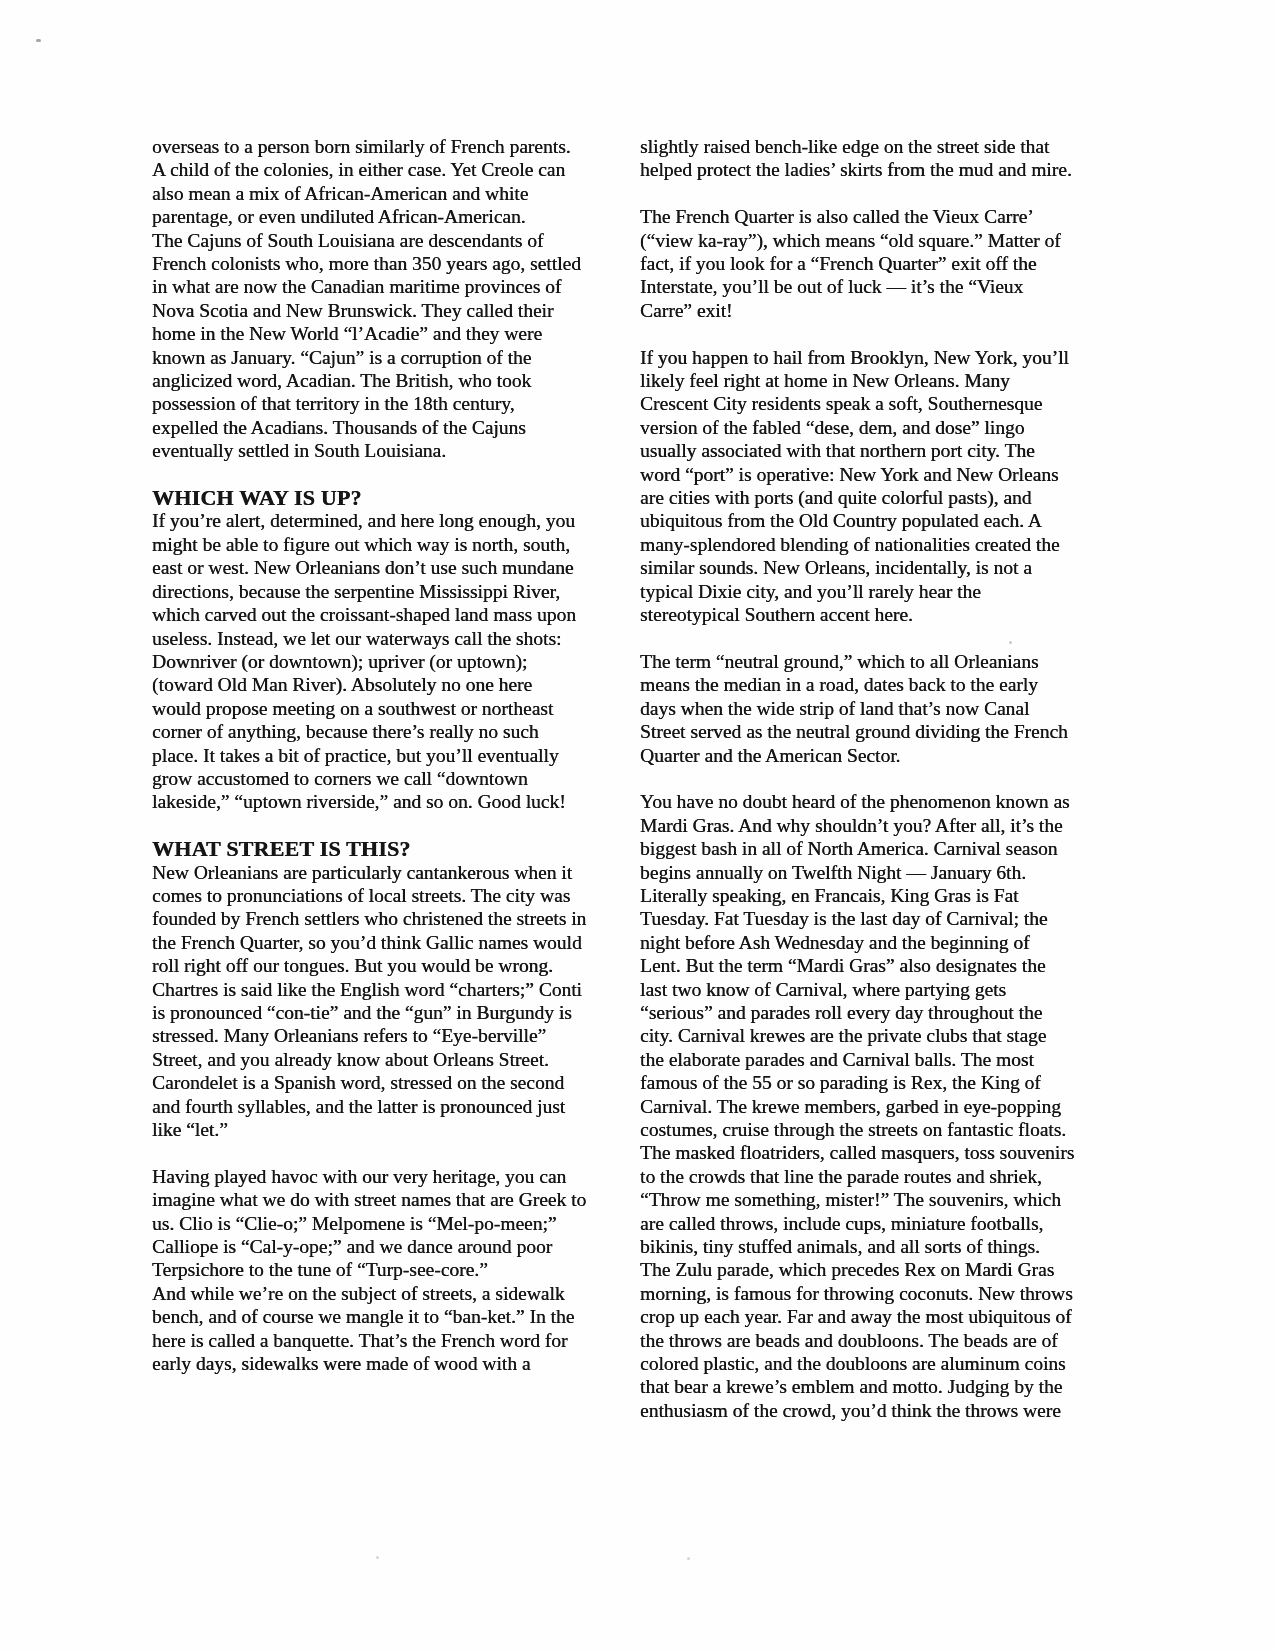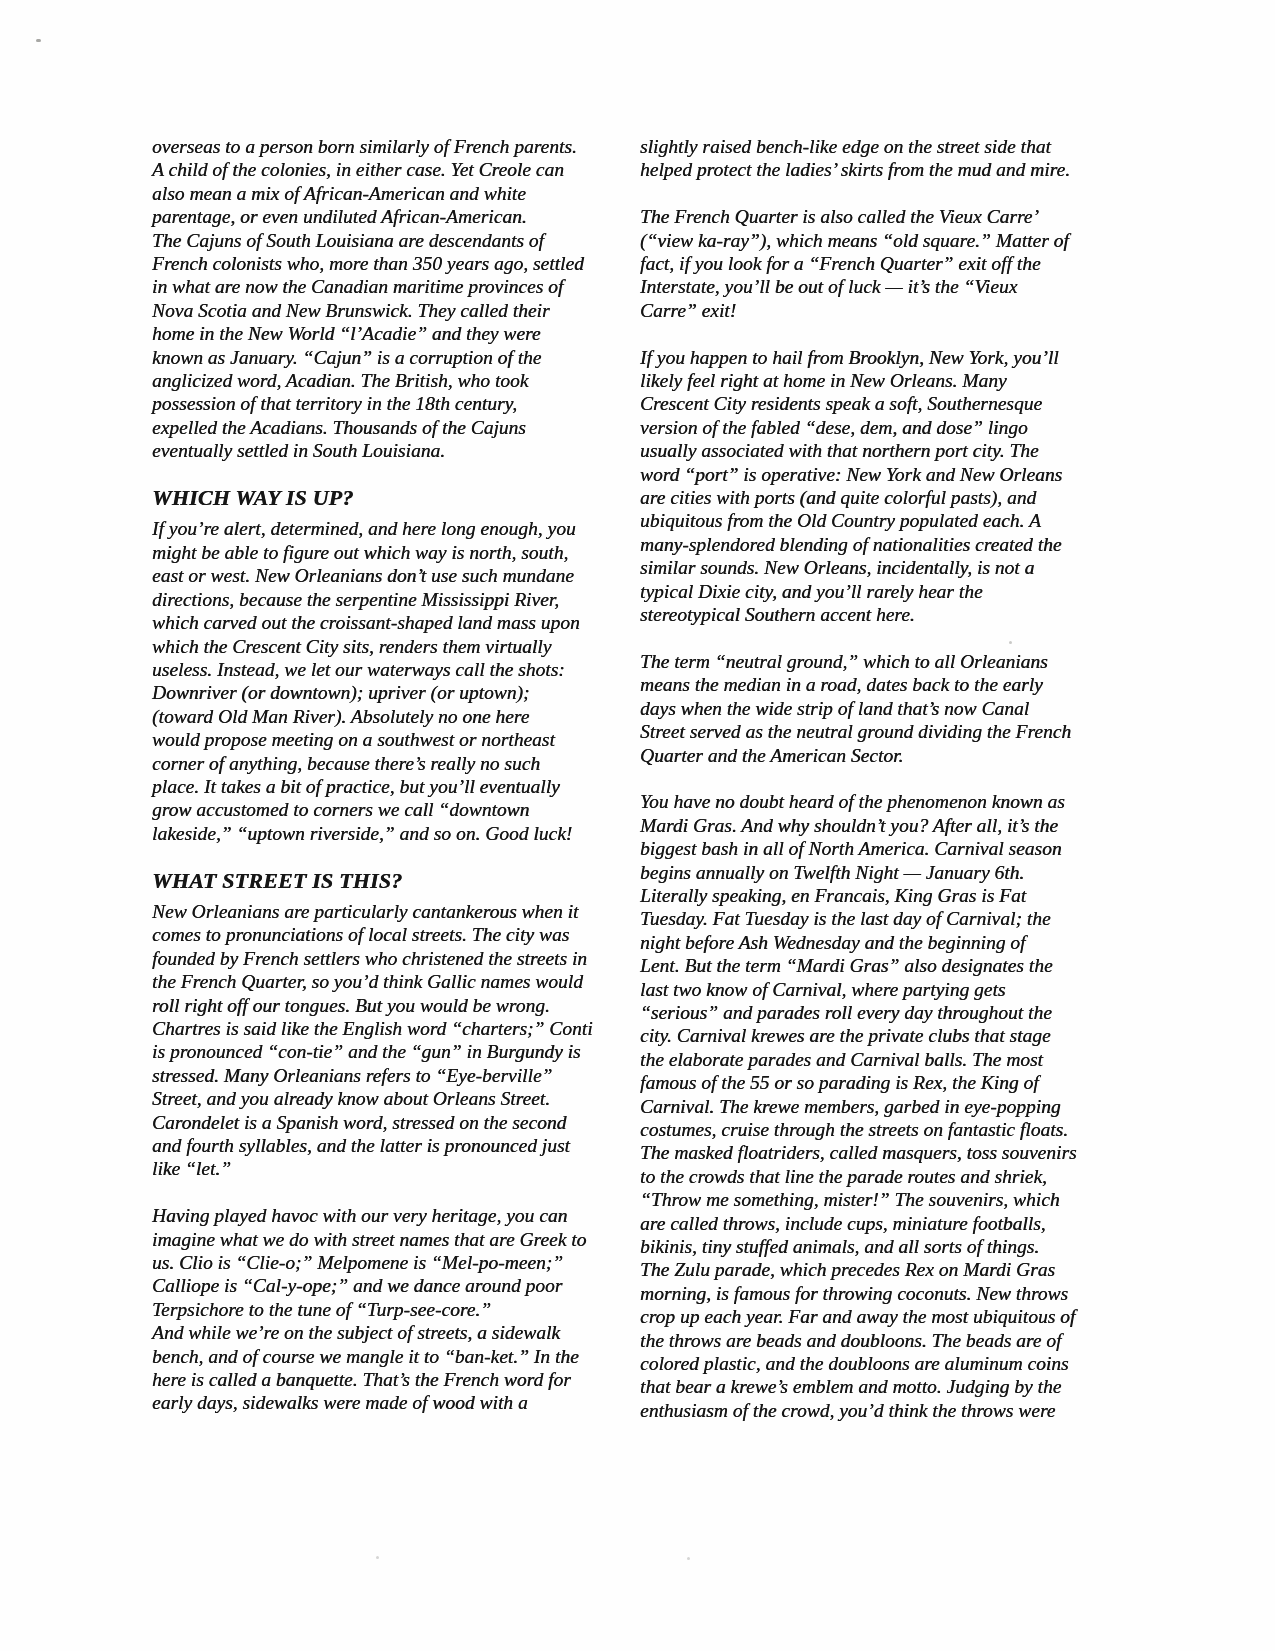--- a/index.html
+++ b/index.html
@@ -9,21 +9,20 @@
     background: #f4f4f2;
     font-family: "Liberation Serif", serif;
   }
   .page {
     position: relative;
     width: 1275px;
     height: 1651px;
     background: #fefefe;
     overflow: hidden;
     color: #161616;
-    font-style: italic;
   }
   .columns {
     position: absolute;
     top: 135px;
     left: 152px;
     display: flex;
     gap: 36px;
   }
   .column {
     width: 452px;
@@ -38,21 +37,21 @@
   }
   .heading {
     font-size: 22px;
     line-height: 23.4px;
     font-weight: 700;
     letter-spacing: 0.2px;
     white-space: nowrap;
     text-shadow: 0.4px 0 0 currentColor;
   }
   .block + .block { margin-top: 23.4px; }
-  .heading + .paragraph { margin-top: 8px; }
+  .heading + .paragraph { margin-top: 0; }
   .speck {
     position: absolute;
     background: #8a8a86;
     border-radius: 50%;
   }
   .speck-1 { left: 36px;  top: 39px;   width: 5px; height: 3px; opacity: .75; border-radius: 2px; }
   .speck-2 { left: 1009px; top: 641px; width: 3px; height: 3px; opacity: .45; }
   .speck-3 { left: 376px; top: 1556px; width: 3px; height: 3px; opacity: .35; }
   .speck-4 { left: 687px; top: 1557px; width: 3px; height: 3px; opacity: .35; }
 </style>
@@ -82,21 +81,20 @@
           <div class="line">expelled the Acadians. Thousands of the Cajuns</div>
           <div class="line">eventually settled in South Louisiana.</div>
         </div>
         <div class="heading block">WHICH WAY IS UP?</div>
         <div class="paragraph block">
           <div class="line">If you’re alert, determined, and here long enough, you</div>
           <div class="line">might be able to figure out which way is north, south,</div>
           <div class="line">east or west. New Orleanians don’t use such mundane</div>
           <div class="line">directions, because the serpentine Mississippi River,</div>
           <div class="line">which carved out the croissant-shaped land mass upon</div>
-          <div class="line">which the Crescent City sits, renders them virtually</div>
           <div class="line">useless. Instead, we let our waterways call the shots:</div>
           <div class="line">Downriver (or downtown); upriver (or uptown);</div>
           <div class="line">(toward Old Man River). Absolutely no one here</div>
           <div class="line">would propose meeting on a southwest or northeast</div>
           <div class="line">corner of anything, because there’s really no such</div>
           <div class="line">place. It takes a bit of practice, but you’ll eventually</div>
           <div class="line">grow accustomed to corners we call “downtown</div>
           <div class="line">lakeside,” “uptown riverside,” and so on. Good luck!</div>
         </div>
         <div class="heading block">WHAT STREET IS THIS?</div>

